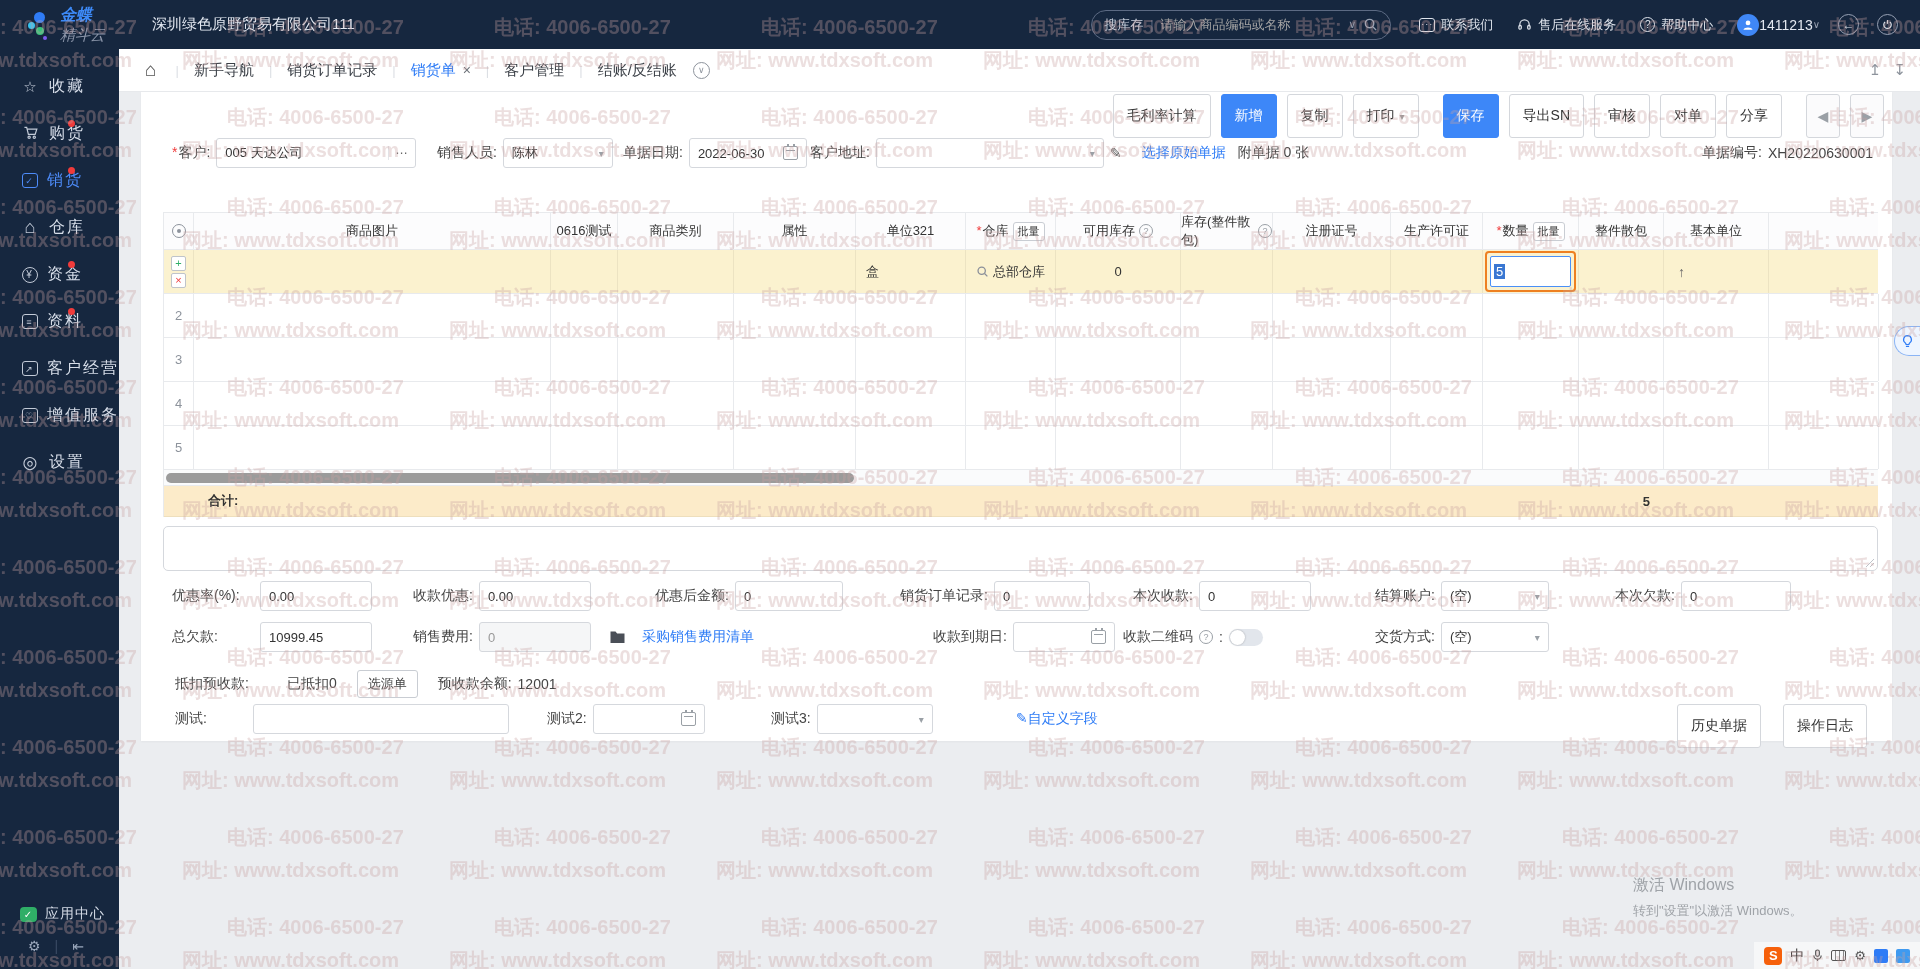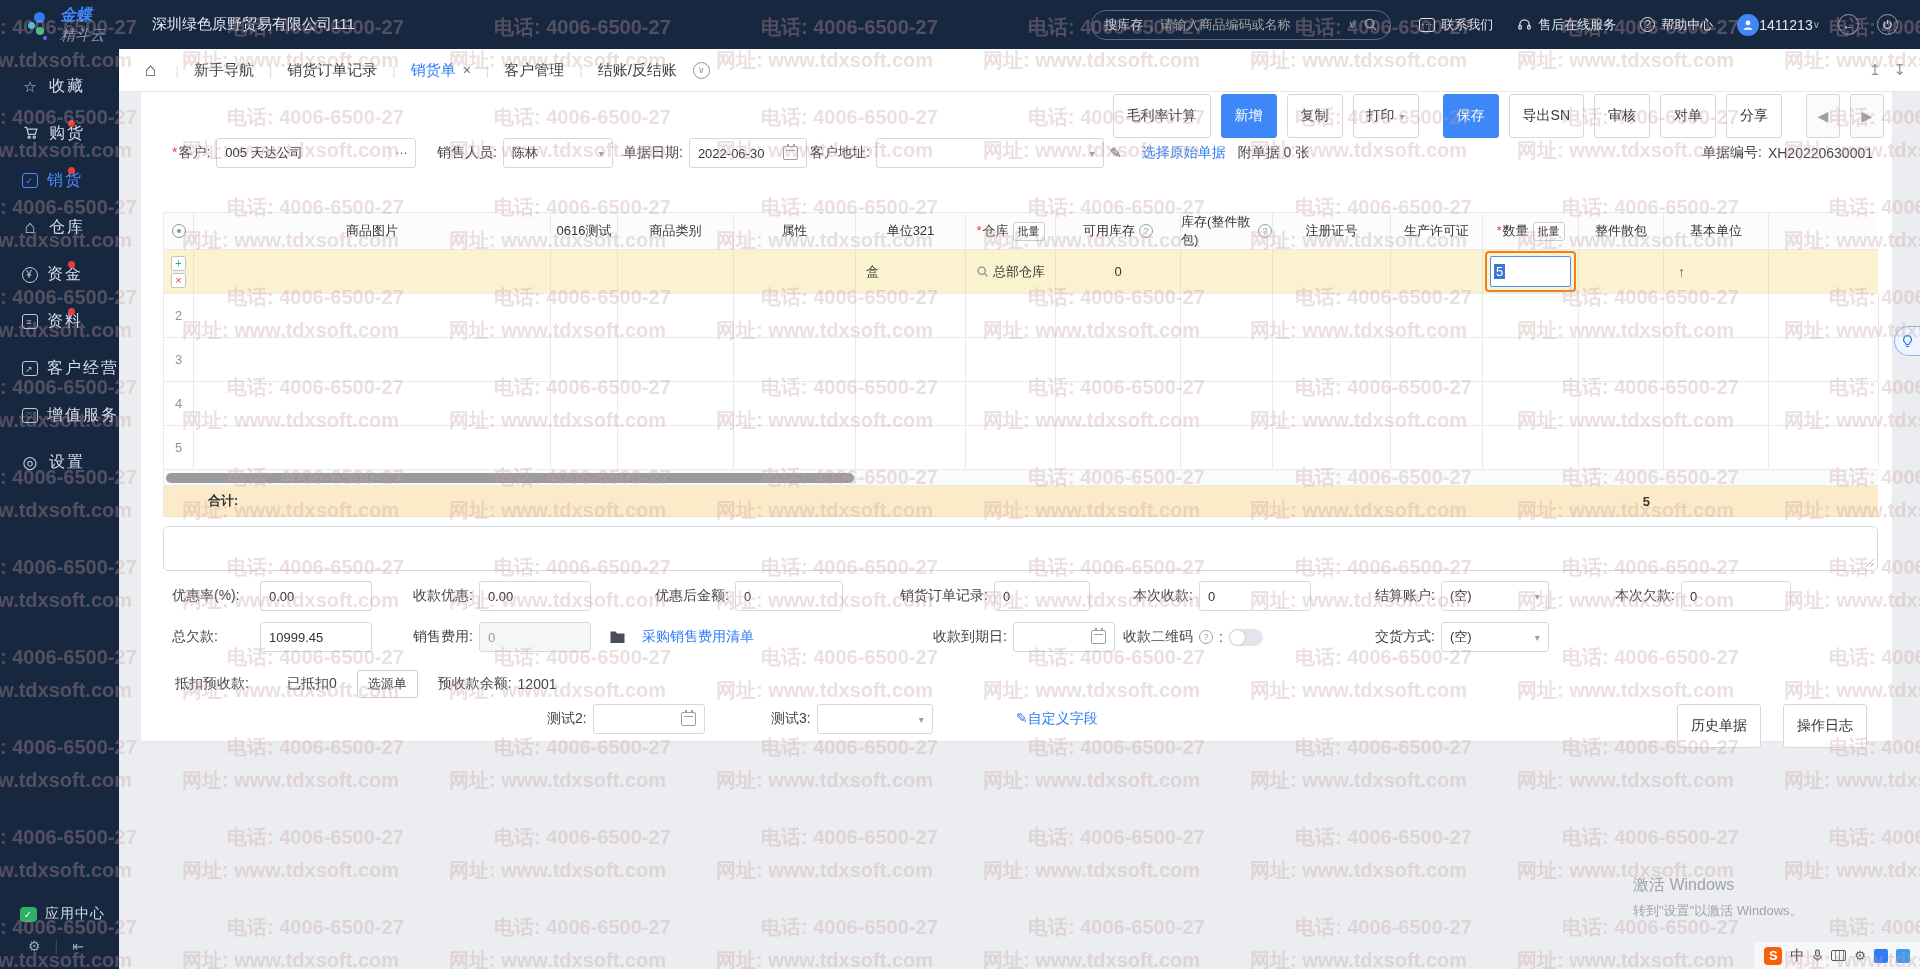--- a/index.html
+++ b/index.html
@@ -588,20 +588,24 @@
             <div class="fg" style="left:34px;height:30px;">
               <span class="lab">抵扣预收款:</span>
               <span class="lab" style="margin-left:32px;">已抵扣0</span>
               <span class="mini-btn" style="margin-left:14px;">选源单</span>
               <span class="lab" style="margin-left:14px;">预收款余额:</span>
               <span>12001</span>
             </div>
           </div>
 
           <div class="frow" style="margin-top:5px;">
+            <div class="fg" style="left:34px;">
+                <span class="lab minw" style="min-width:72px;">测试:</span>
+                <span class="ipt" style="width:256px;"></span>
+              </div>
             <div class="fg" style="left:406px;">
                 <span class="lab">测试2:</span>
                 <span class="ipt" style="width:112px;justify-content:flex-end;">
                   <span class="ical"></span>
                 </span>
               </div>
             <div class="fg" style="left:630px;">
                 <span class="lab">测试3:</span>
                 <span class="sel" style="width:116px;">
                   <span></span>

